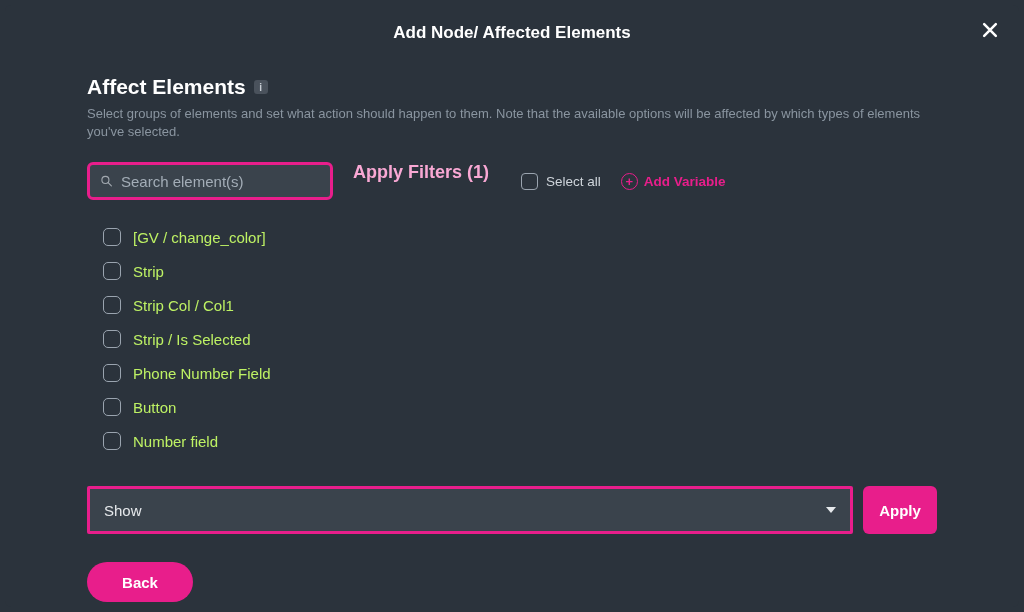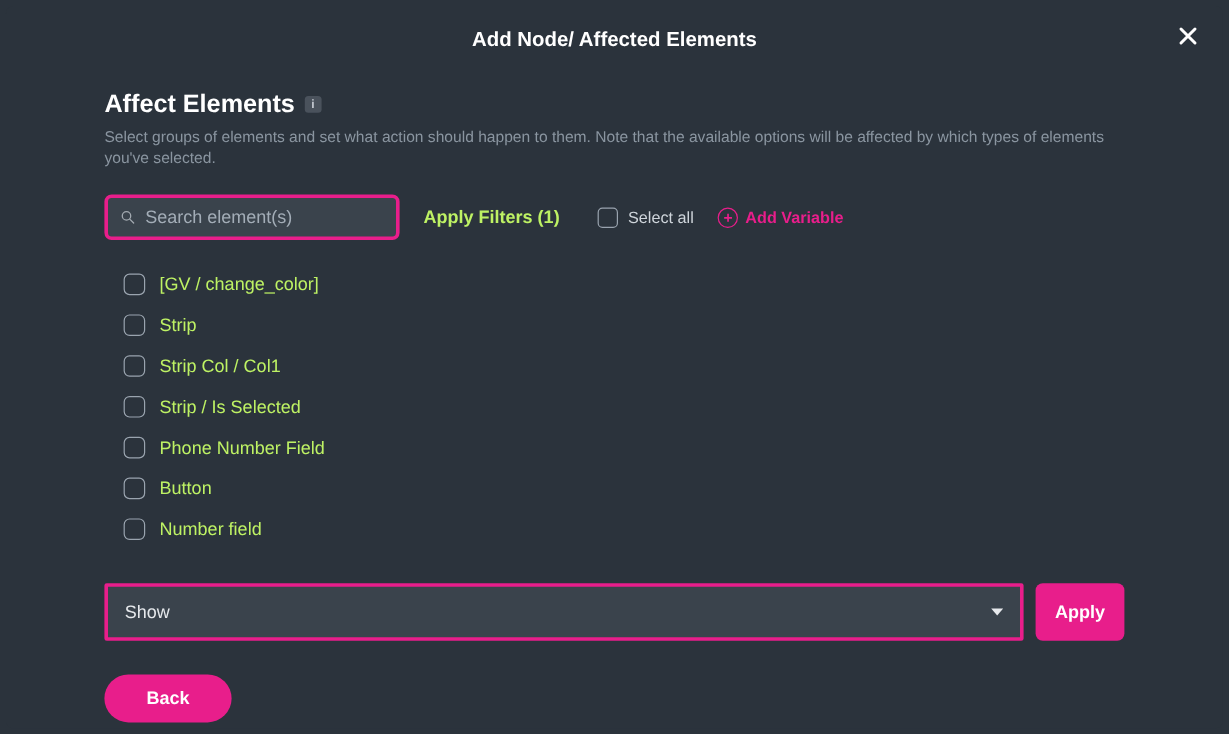--- a/index.html
+++ b/index.html
@@ -69,21 +69,20 @@
   }
   .subtext {
     margin-top: 6px;
     font-size: 13px;
     color: #8a95a0;
     line-height: 1.35;
   }
 
   .filter-row {
     display: flex;
-    align-items: center;
     gap: 20px;
     margin-top: 22px;
   }
   .search-box {
     width: 246px;
     height: 38px;
     background: #3a434c;
     border: 3px solid #e81e8b;
     border-radius: 6px;
     display: flex;
@@ -96,23 +95,23 @@
     flex: 1;
     background: transparent;
     border: none;
     outline: none;
     color: #cfd5db;
     font-size: 15px;
   }
   .search-box input::placeholder { color: #a3adb7; }
 
   .filters-link {
-    font-size: 15px;
-    font-weight: 700;
-    color: #bef264;
+    font-size: 18px;
+    font-weight: 700;
+    color: #f9a8d4;
     cursor: pointer;
   }
 
   .selectall {
     display: flex;
     align-items: center;
     gap: 8px;
     font-size: 13.5px;
     color: #cfd5db;
     cursor: pointer;

